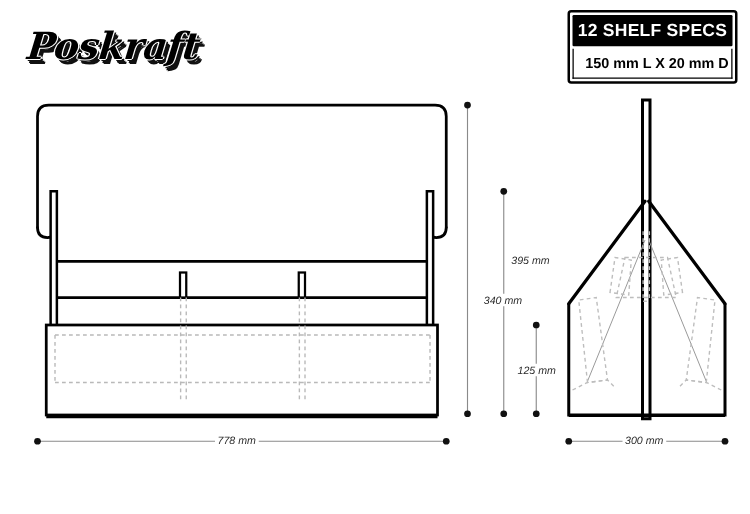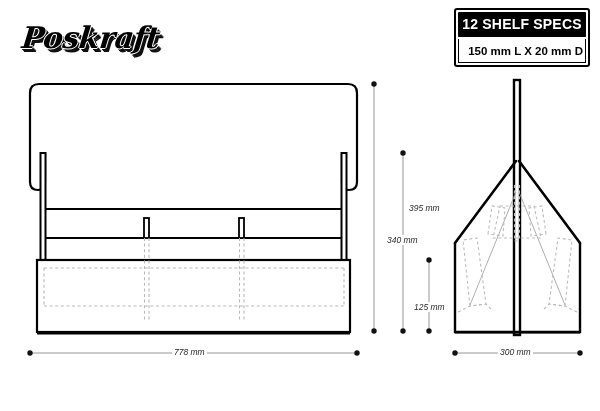--- a/index.html
+++ b/index.html
@@ -223,19 +223,19 @@
       <line x1="455" y1="353" x2="580" y2="353" stroke="#8a8a8a" stroke-width="0.9"></line>
       <circle cx="455" cy="353" r="2.7" fill="#111111"></circle>
       <circle cx="580" cy="353" r="2.7" fill="#111111"></circle>
     </g>
   </svg>
 
   <div class="dim-label" style="left:378px; top:203px;margin-left:29px;">395 mm</div>
 
   <div class="dim-label" style="left:385px; top:235px;">340 mm</div>
 
-  <div class="dim-label" style="left:412px; top:302px;">125 mm</div>
+  <div class="dim-label" style="left:412px; top:291px;">125 mm</div>
 
   <div class="dim-label" style="left:172px; top:347px;">778 mm</div>
 
   <div class="dim-label" style="left:498px; top:347px;">300 mm</div>
 
 </div>
 
 </body></html>

